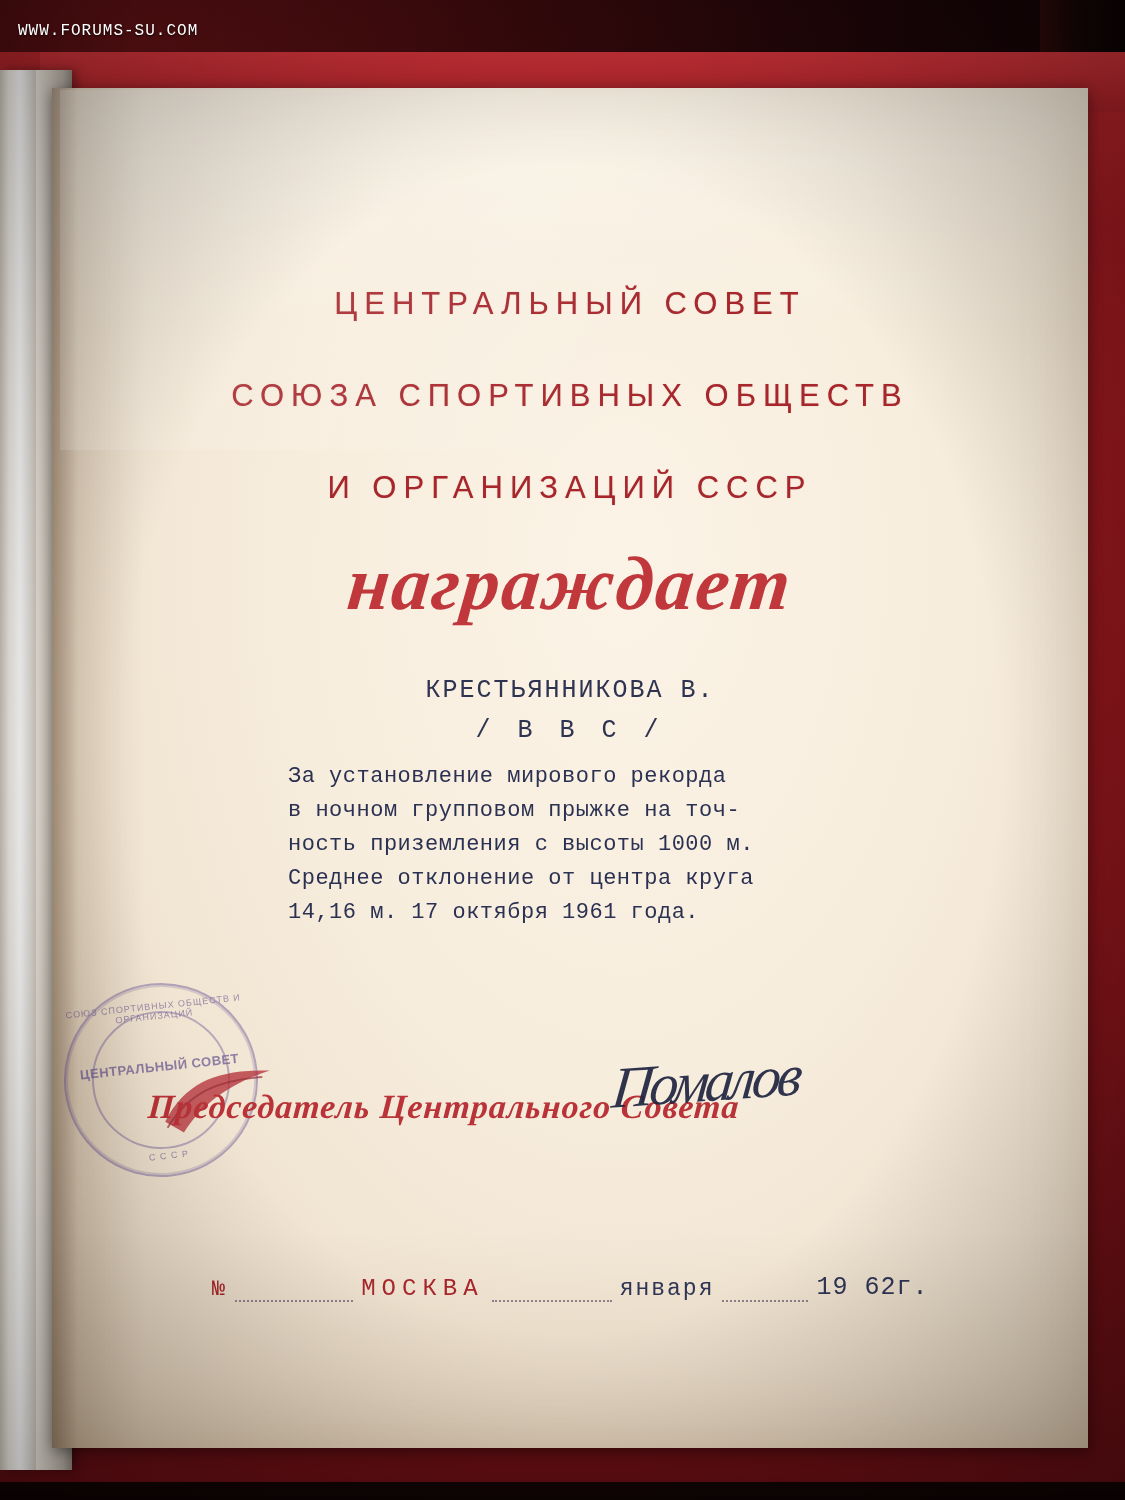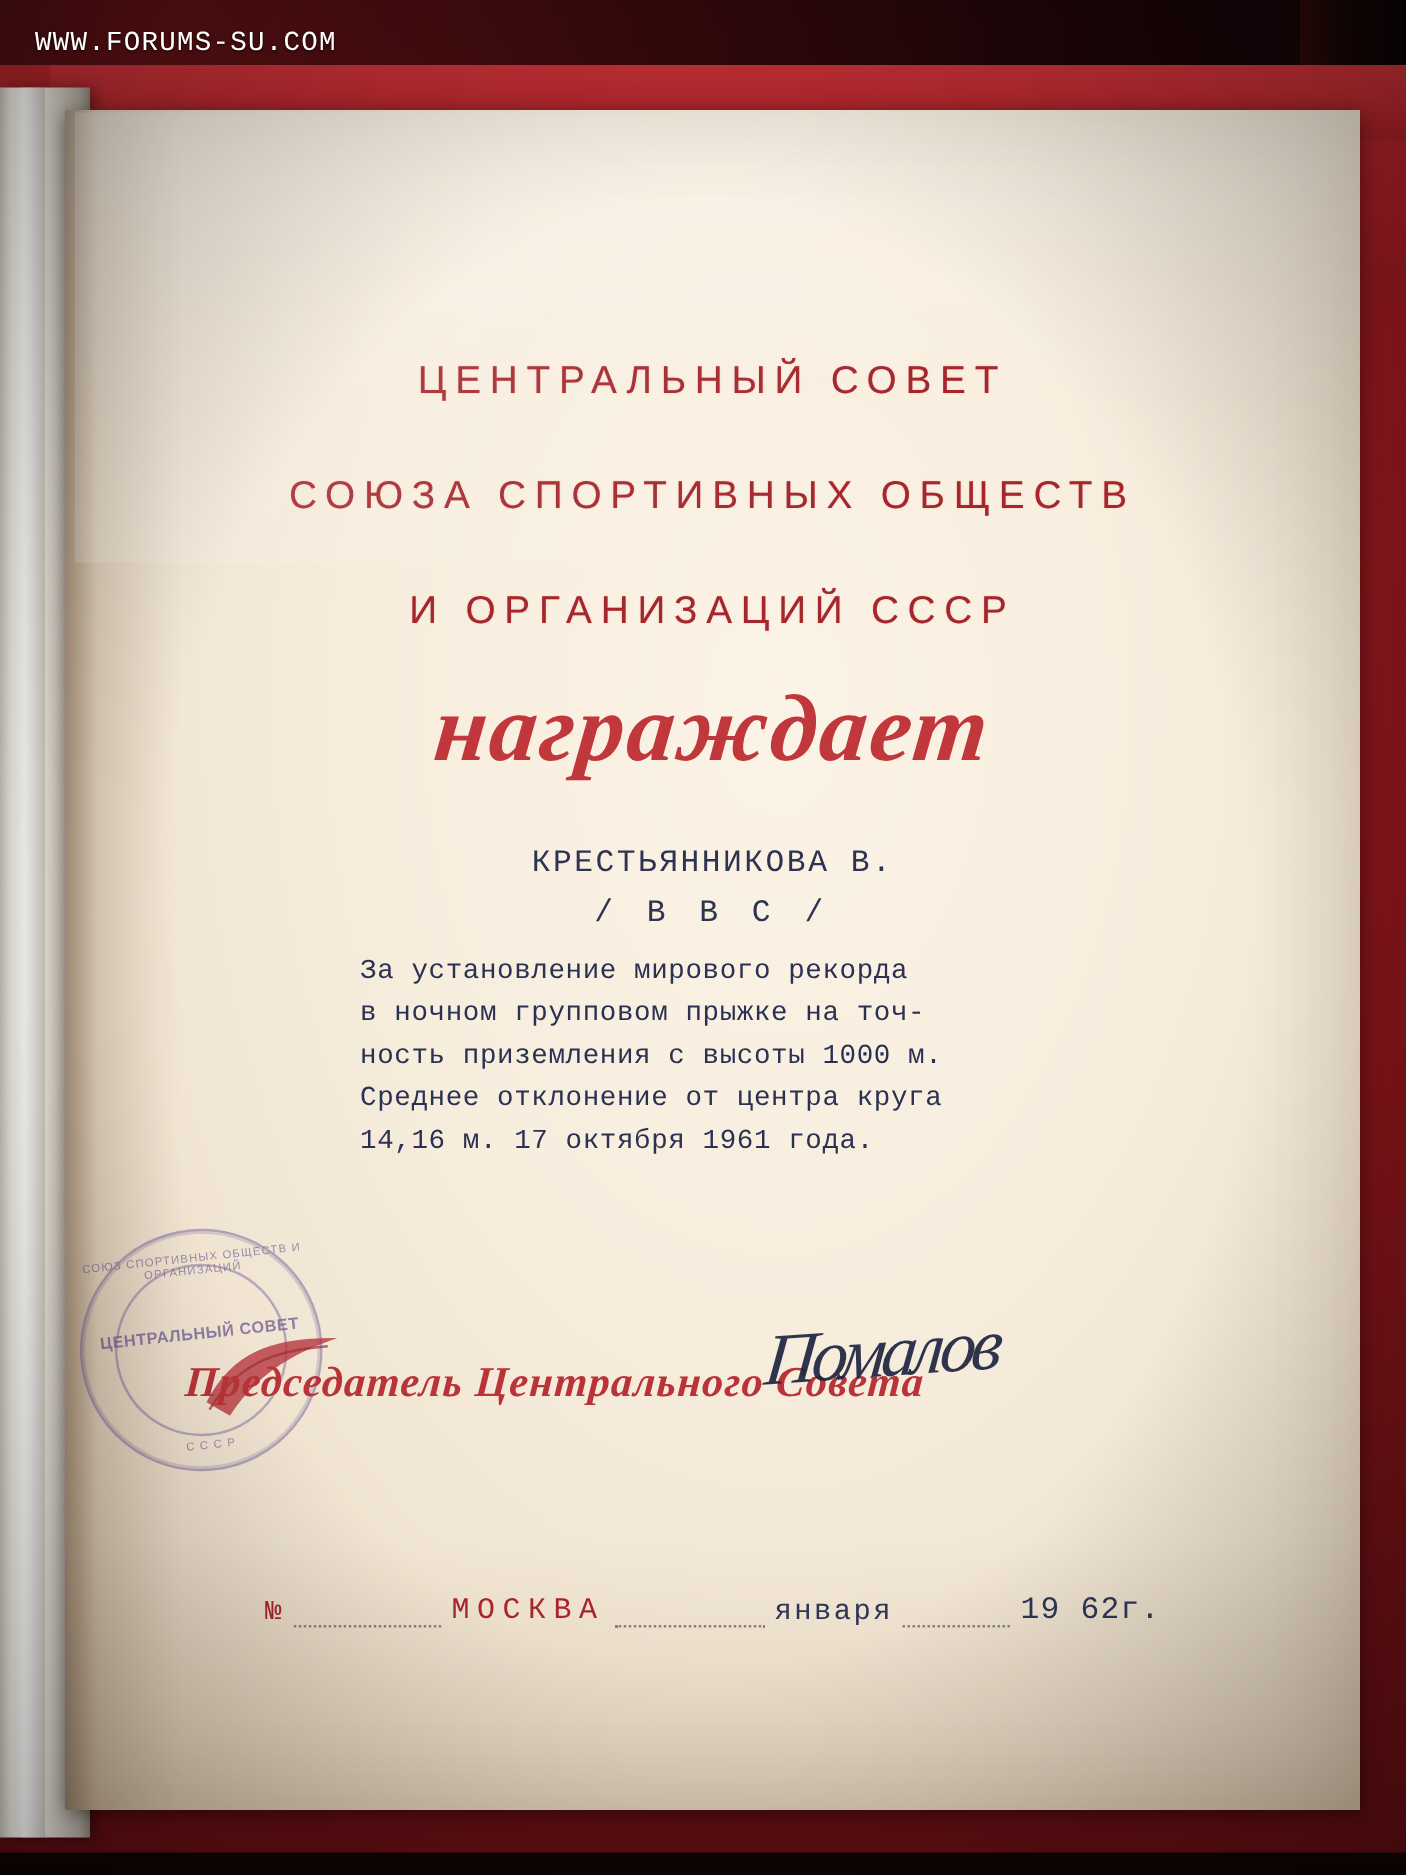--- a/index.html
+++ b/index.html
@@ -85,23 +85,23 @@
   .page-shadow-edge {
     position: absolute;
     left: 52px; top: 88px; width: 26px; height: 1360px;
     background: linear-gradient(to right, rgba(70,40,20,.30), rgba(70,40,20,0));
     pointer-events: none;
   }
 
   
   .watermark {
     position: absolute;
-    left: 28px; top: 22px;
-    font-family: "Liberation Mono", monospace;
-    font-size: 22px;
+    left: 18px; top: 22px;
+    font-family: "Liberation Mono", monospace;
+    font-size: 16px;
     letter-spacing: 1px;
     color: #ffffff;
     text-shadow: 0 1px 2px rgba(0,0,0,.8);
     white-space: nowrap;
   }
 
   
   .doc {
     position: absolute;
     left: 52px; top: 88px;

